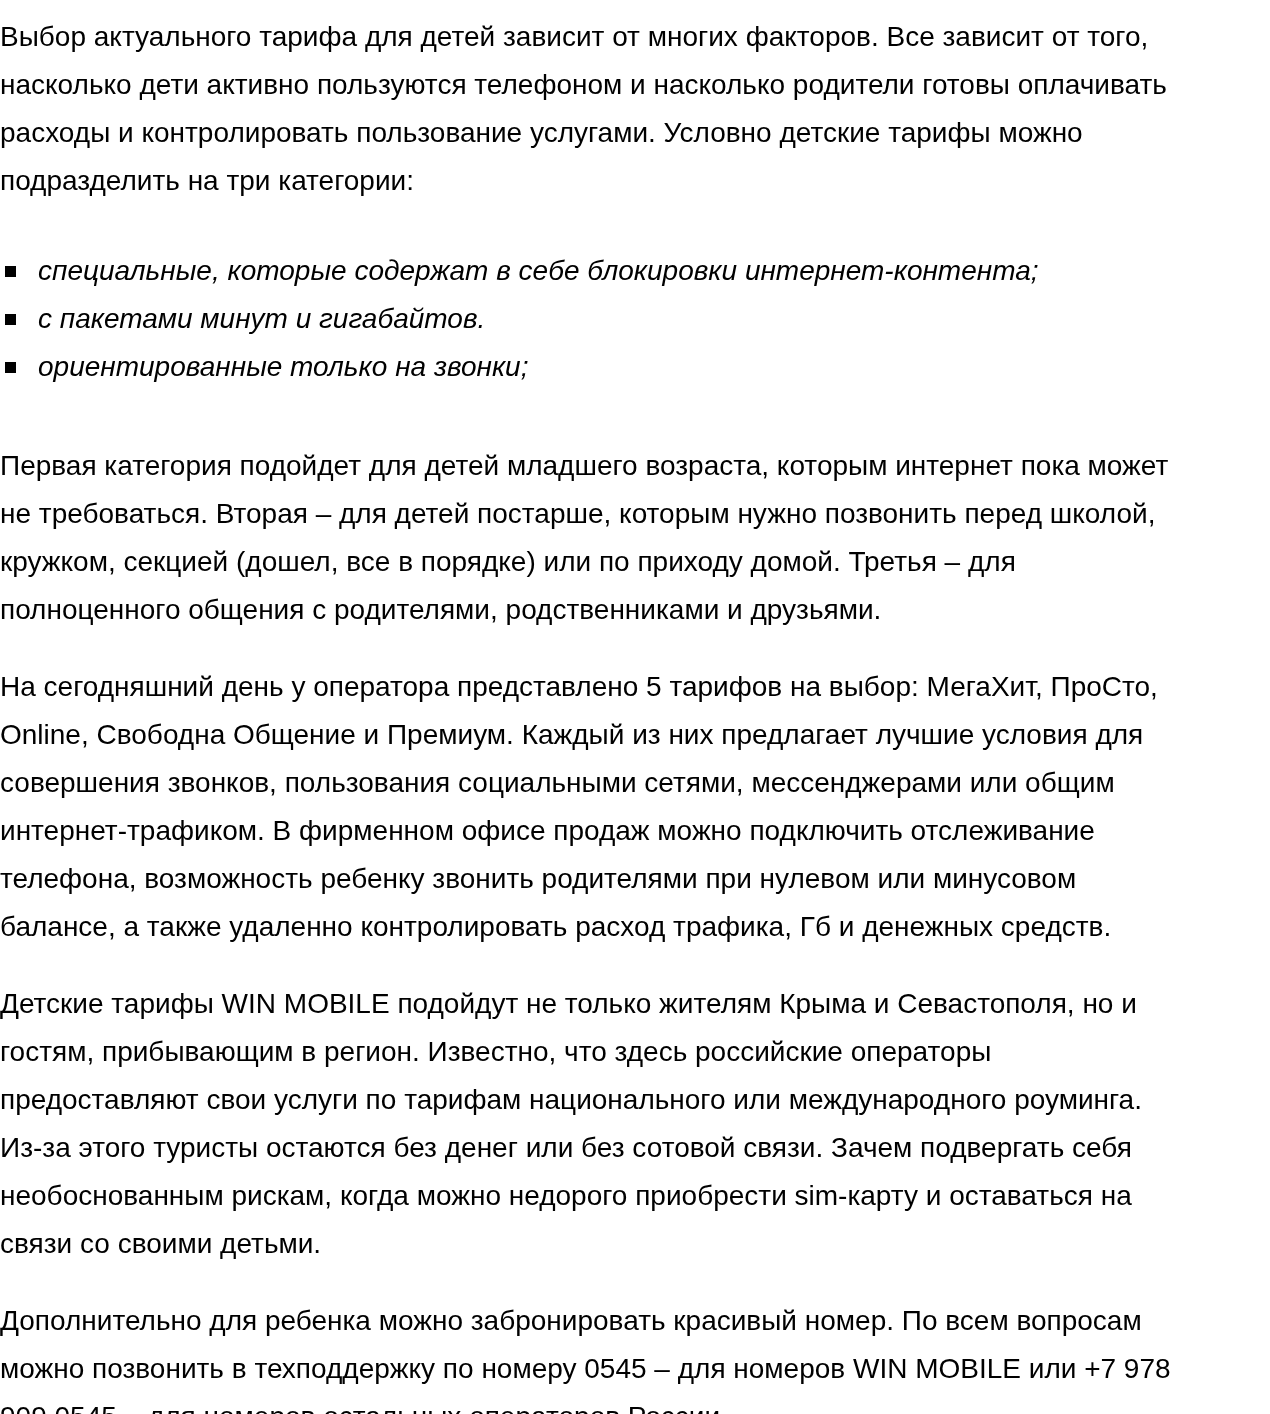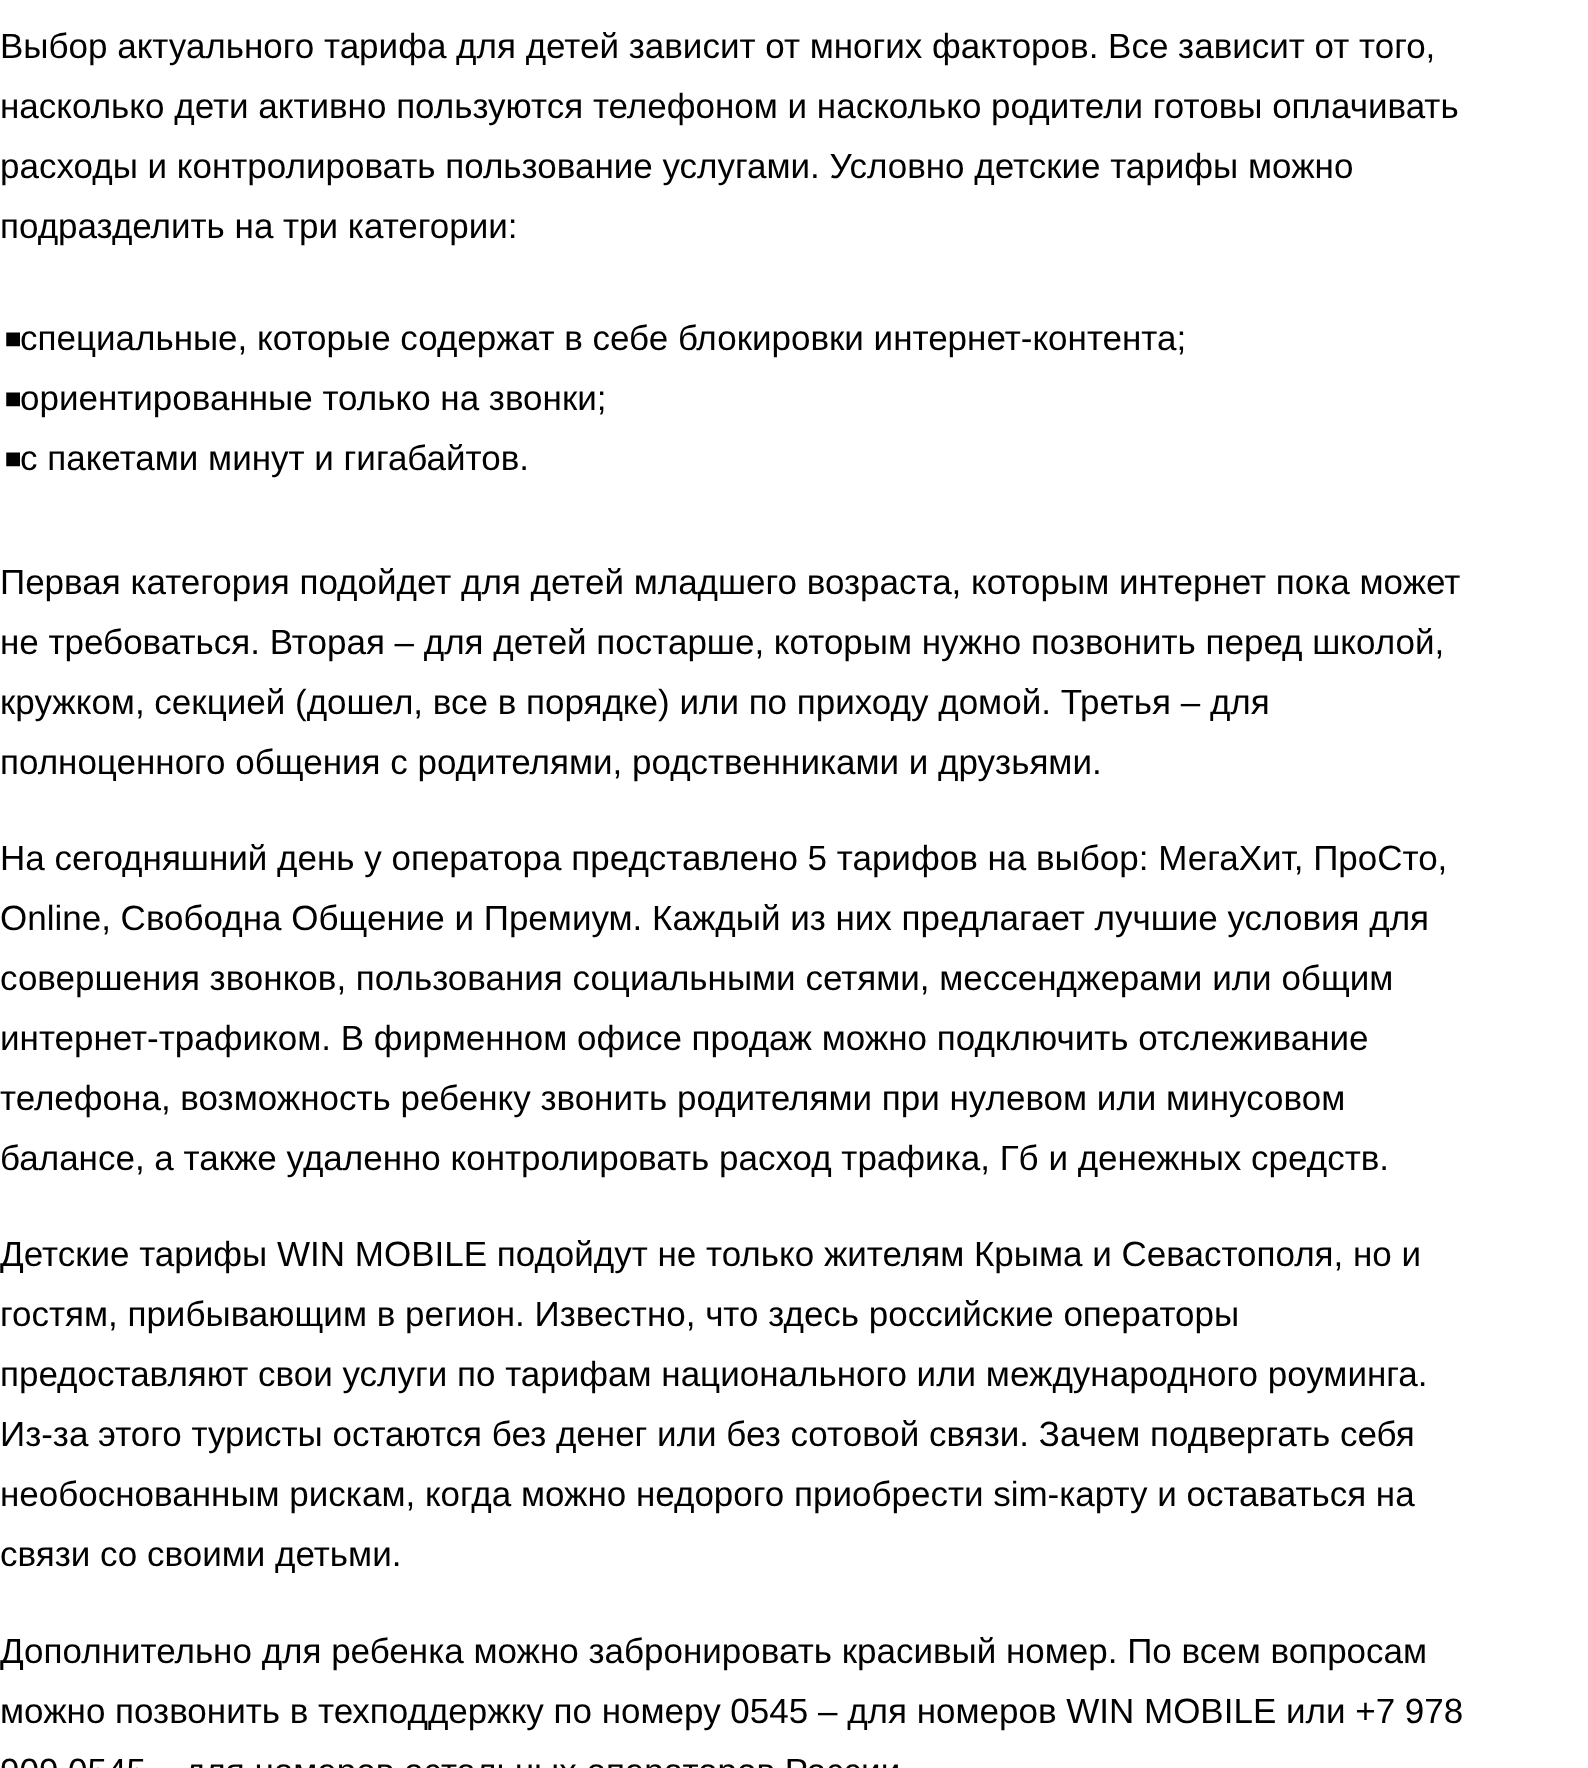--- a/index.html
+++ b/index.html
@@ -24,21 +24,22 @@
   .article p:first-child {
     margin-top: 11px;
   }
   ul.cat-list {
     list-style: none;
     margin: 42px 0 51px 0;
     padding: 0;
   }
   ul.cat-list li {
     position: relative;
-    padding-left: 16px;
+    padding-left: 38px;
+    font-style: italic;
   }
   .bullet {
     position: absolute;
     left: 5px;
     top: 19px;
     width: 11px;
     height: 11px;
     background: #000000;
     display: block;
   }
@@ -53,25 +54,25 @@
 расходы и контролировать пользование услугами. Условно детские тарифы можно
 подразделить на три категории:</p>
 
   <ul class="cat-list">
     <li>
       <span class="bullet"></span>
       <span>специальные, которые содержат в себе блокировки интернет-контента;</span>
     </li>
     <li>
       <span class="bullet"></span>
-      <span>ориентированные только на звонки;</span>
+      <span>с пакетами минут и гигабайтов.</span>
     </li>
     <li>
       <span class="bullet"></span>
-      <span>с пакетами минут и гигабайтов.</span>
+      <span>ориентированные только на звонки;</span>
     </li>
   </ul>
 
   <p>Первая категория подойдет для детей младшего возраста, которым интернет пока может
 не требоваться. Вторая – для детей постарше, которым нужно позвонить перед школой,
 кружком, секцией (дошел, все в порядке) или по приходу домой. Третья – для
 полноценного общения с родителями, родственниками и друзьями.</p>
 
   <p>На сегодняшний день у оператора представлено 5 тарифов на выбор: МегаХит, ПроСто,
 Online, Свободна Общение и Премиум. Каждый из них предлагает лучшие условия для

